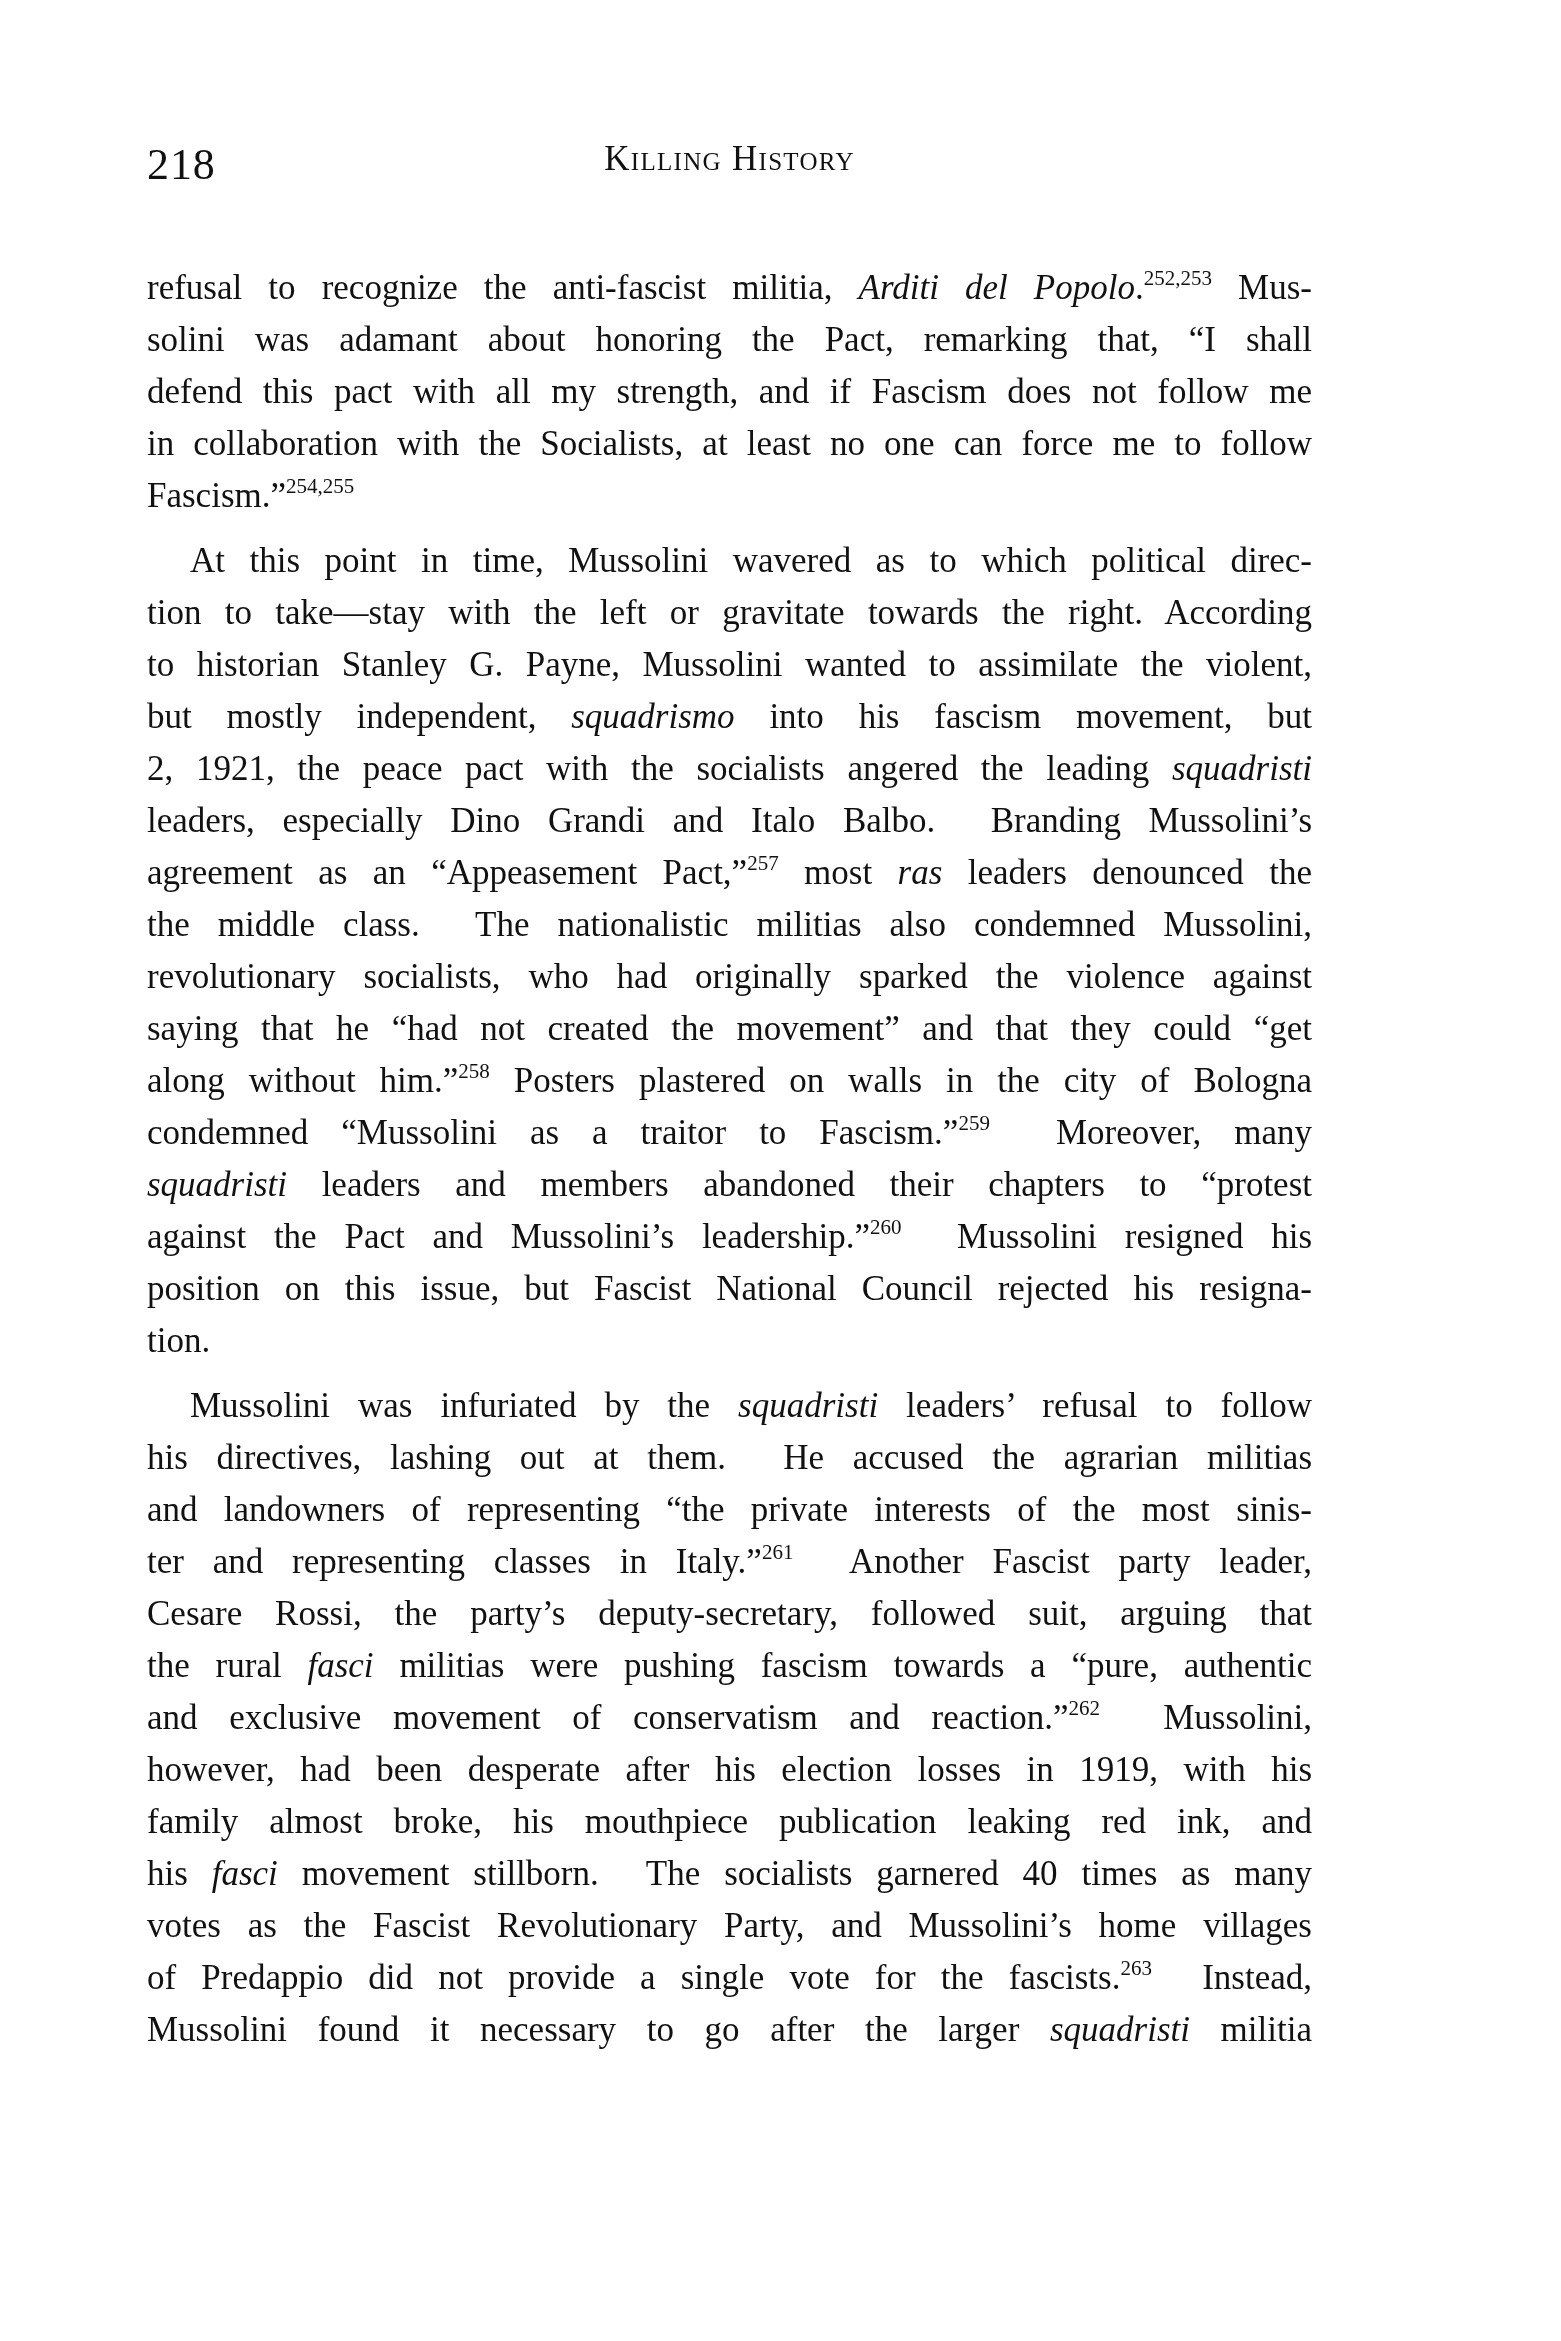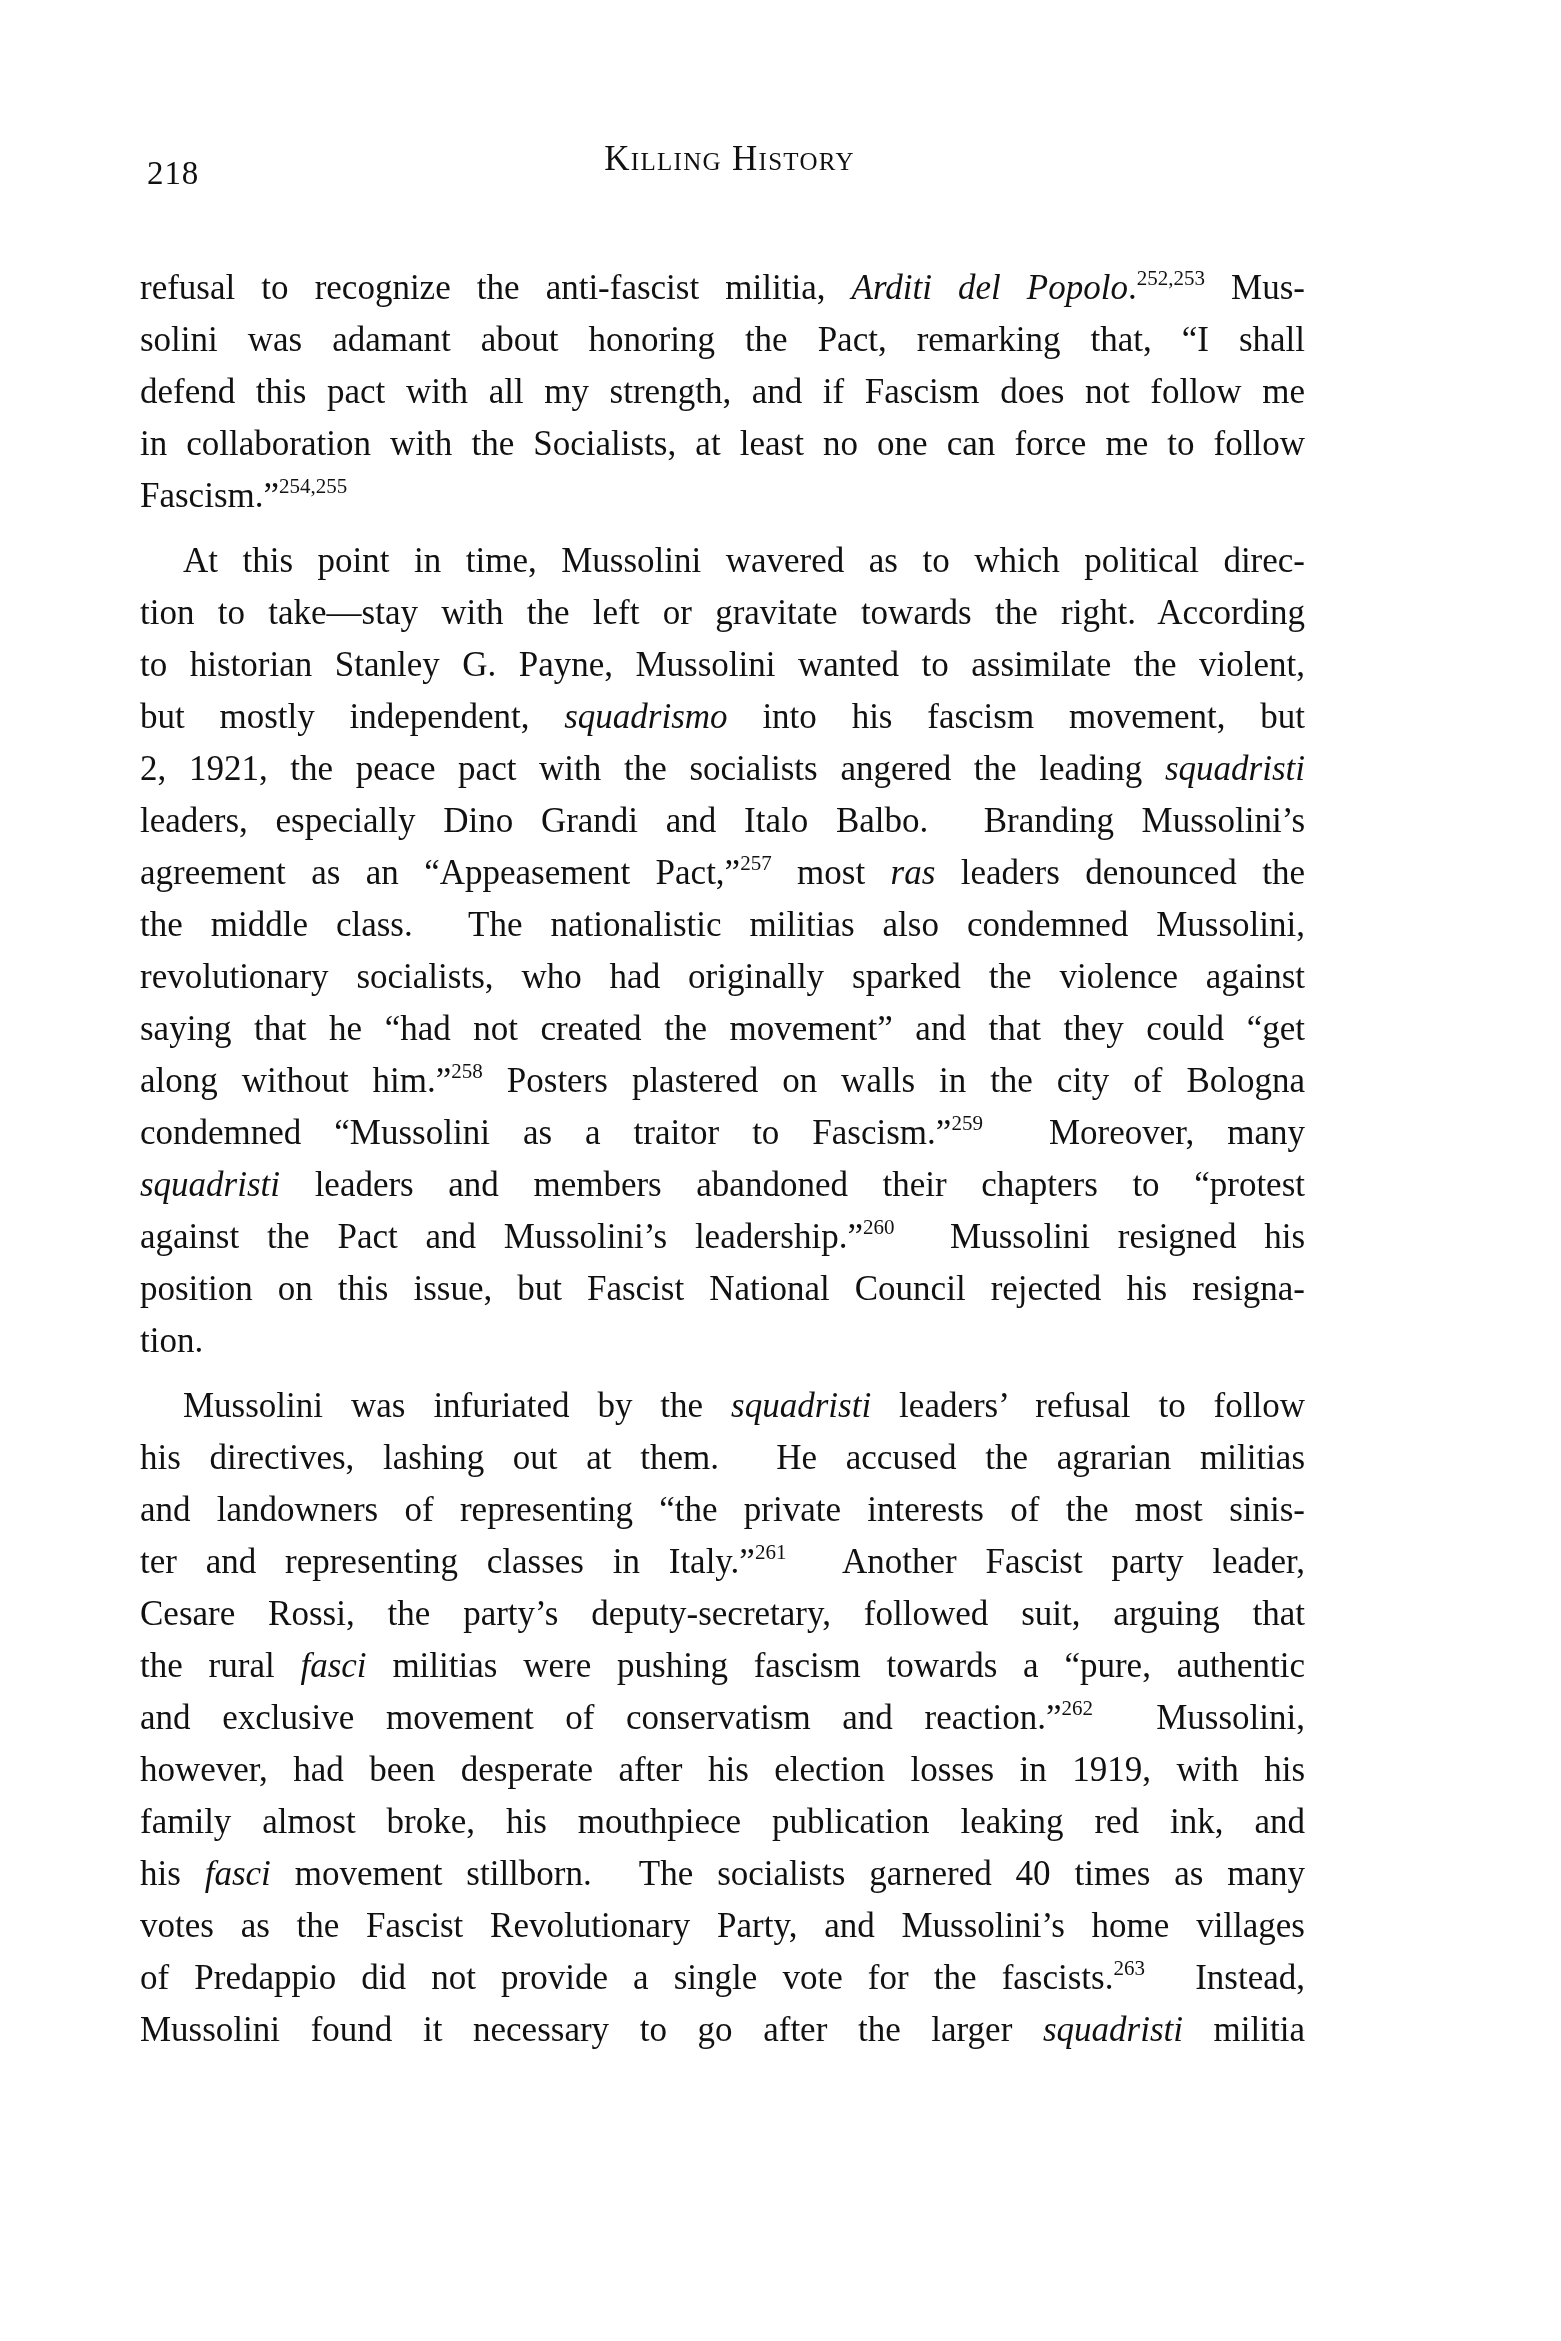--- a/index.html
+++ b/index.html
@@ -18,38 +18,38 @@
     .running-head {
       position: absolute;
       top: 139px;
       left: 147px;
       width: 1165px;
       height: 43px;
     }
     .folio {
       position: absolute;
       left: 0;
-      top: 16px;
-      font-size: 33px;
+      top: 0;
+      font-size: 44px;
       letter-spacing: 0.9px;
     }
     .book-title {
       position: absolute;
       left: 0;
       right: 0;
       top: 0;
       text-align: center;
       font-size: 35px;
       font-variant: small-caps;
       letter-spacing: 1.3px;
     }
     .text-block {
       position: absolute;
       top: 262px;
-      left: 140px;
+      left: 147px;
       width: 1165px;
     }
     .line {
       height: 52px;
       line-height: 52px;
       font-size: 35px;
       white-space: nowrap;
       text-align: justify;
       text-align-last: justify;
       overflow: visible;

